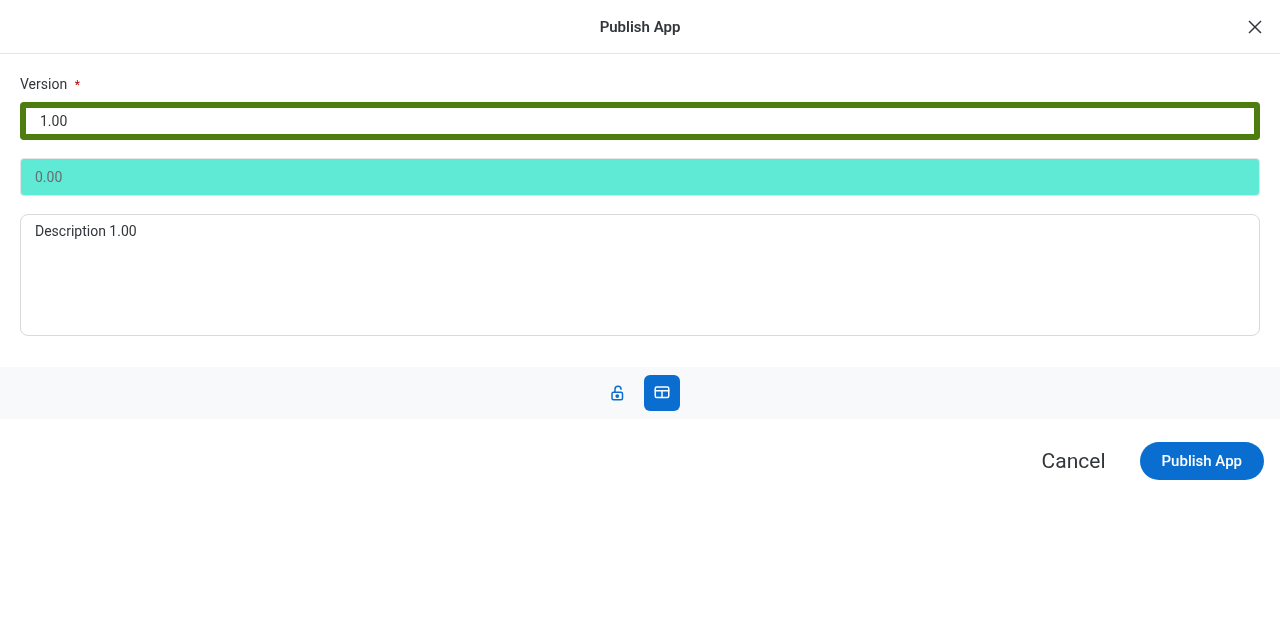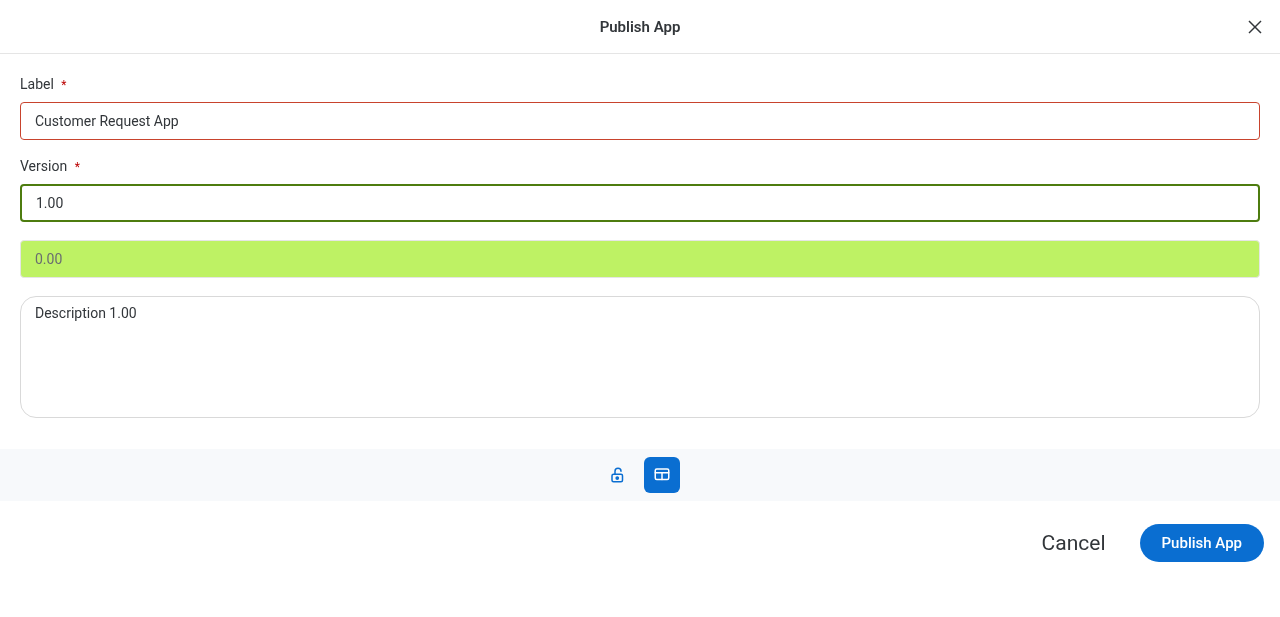--- a/index.html
+++ b/index.html
@@ -65,42 +65,42 @@
     }
     .required-asterisk {
       color: #bb0000;
       margin-left: 4px;
       font-size: 12px;
     }
     .form-input {
       width: 100%;
       padding: 8px 14px;
       font-size: 14px;
-      border: 2px solid #4d7c0f;
+      border: 6px solid #4d7c0f;
       border-radius: 4px;
       background: #ffffff;
       color: #32363a;
       outline: none;
       height: 38px;
       font-family: inherit;
     }
     .form-input.error {
       border: 1.5px solid #c8432d;
     }
     .form-input.disabled {
-      background: #bef264;
+      background: #5eead4;
       color: #6a6d70;
       border: 1px solid #e5e5e5;
     }
     .form-textarea {
       width: 100%;
       padding: 8px 14px;
       font-size: 14px;
       border: 1px solid #d9d9d9;
-      border-radius: 16px;
+      border-radius: 8px;
       background: #ffffff;
       color: #32363a;
       outline: none;
       resize: none;
       height: 122px;
       font-family: inherit;
     }
     .toggle-bar {
       display: flex;
       align-items: center;
@@ -164,27 +164,20 @@
   <div class="modal-title">Publish App</div>
   <button class="close-button">
     <svg viewBox="0 0 14 14" fill="none" stroke="currentColor" stroke-width="1.5">
       <line x1="1" y1="1" x2="13" y2="13"></line>
       <line x1="13" y1="1" x2="1" y2="13"></line>
     </svg>
   </button>
 </div>
 
 <div class="modal-body">
-  <div class="form-group">
-    <label class="form-label">
-      <span>Label</span>
-      <span class="required-asterisk">*</span>
-    </label>
-    <input type="text" class="form-input error" value="Customer Request App" style="">
-  </div>
 
   <div class="form-group">
     <label class="form-label">
       <span>Version</span>
       <span class="required-asterisk">*</span>
     </label>
     <input type="text" class="form-input" value="1.00" style="">
   </div>
 
   <div class="form-group">

